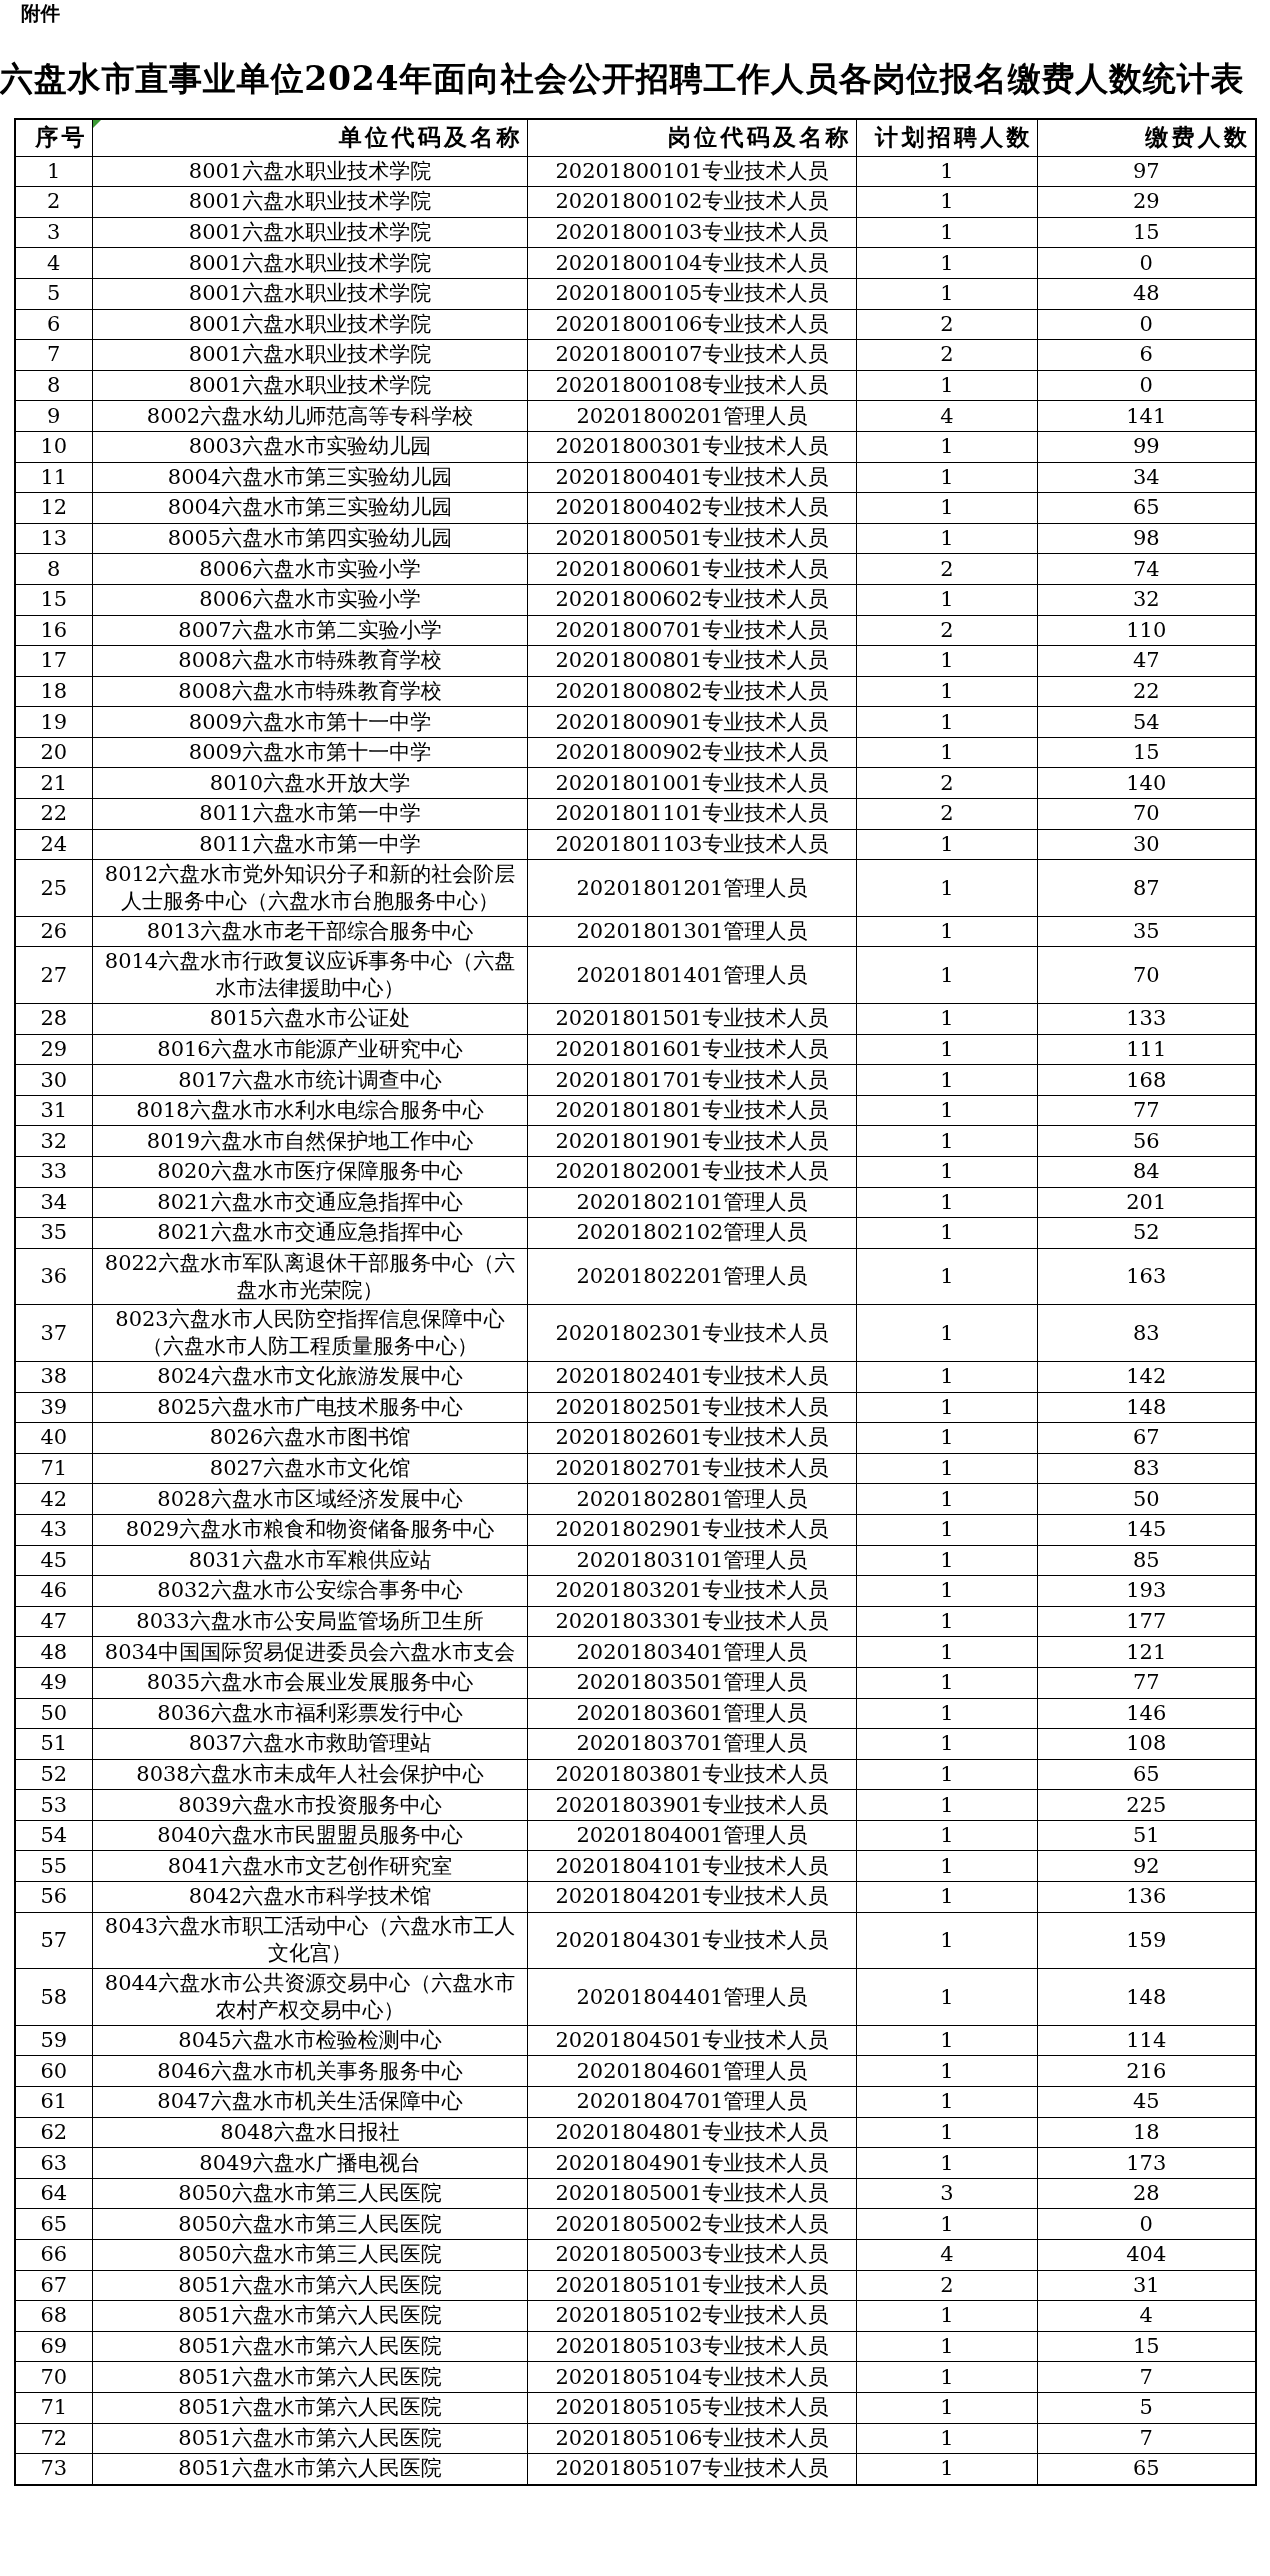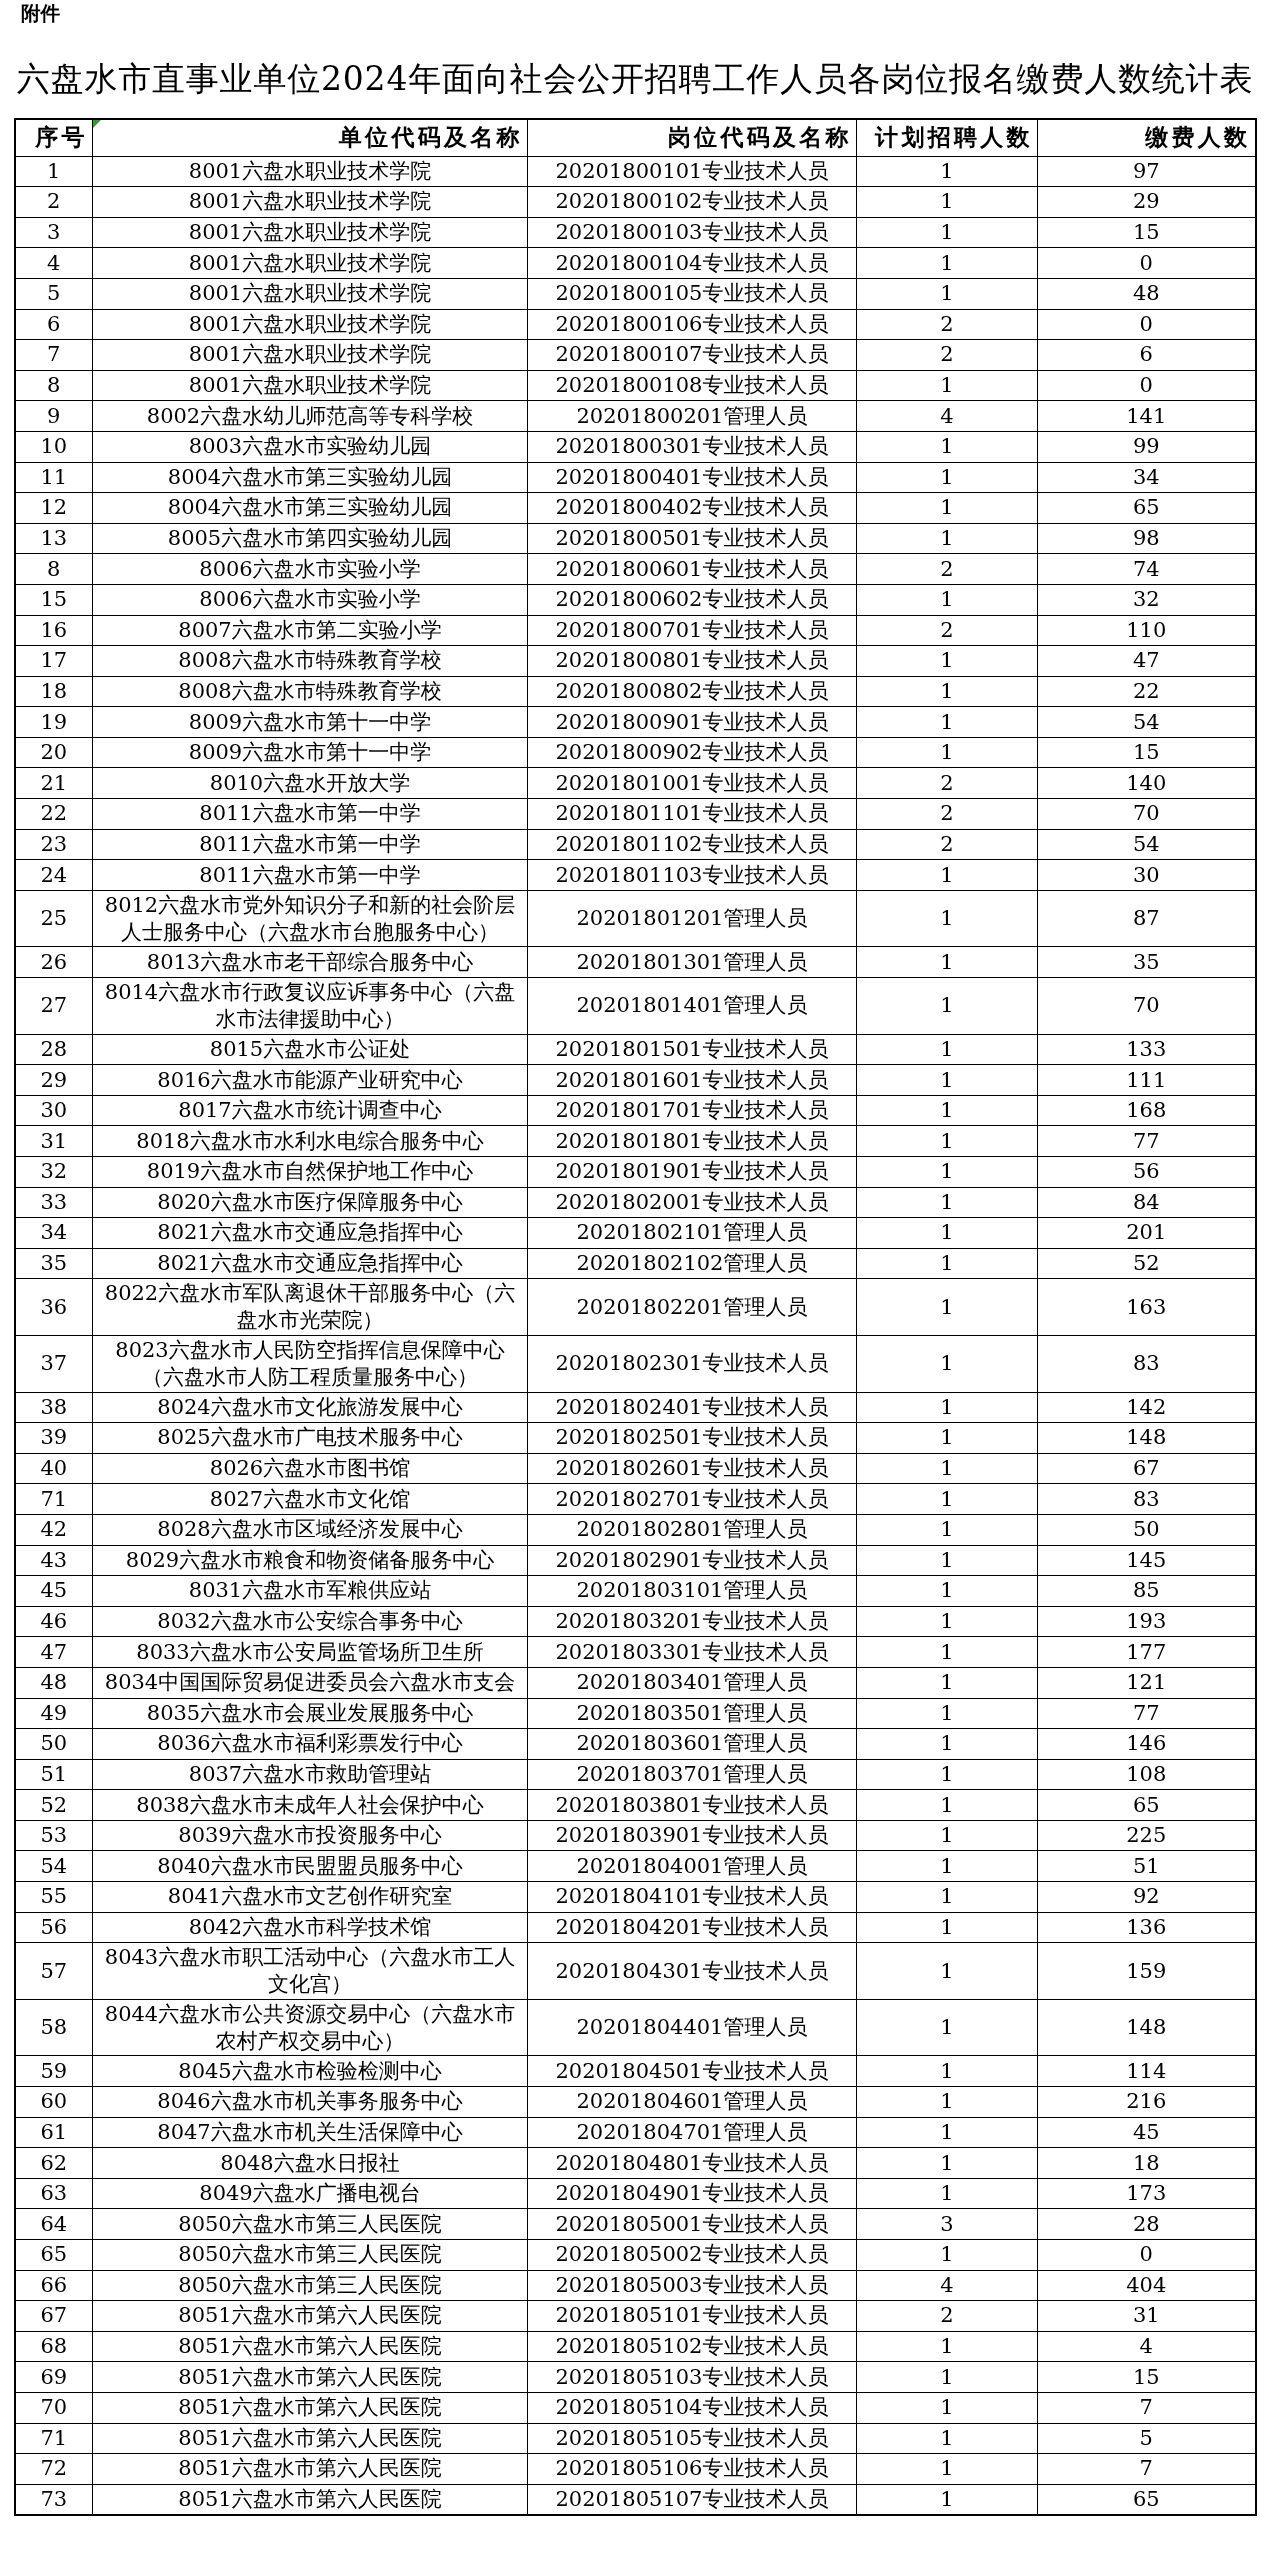--- a/index.html
+++ b/index.html
@@ -16,23 +16,23 @@
     position: relative;
   }
   .attachment {
     padding: 2px 0 0 21px;
     font-size: 19.6px;
     font-weight: bold;
     line-height: 23px;
   }
   .title {
     margin: 36px 0 0 0;
-    text-align: center;
+    text-align: left;
     font-size: 33px;
-    font-weight: normal;
+    font-weight: bold;
     letter-spacing: 0.8px;
     line-height: 36px;
   }
   table.stat-table {
     border-collapse: collapse;
     table-layout: fixed;
     width: 1243px;
     margin: 21px auto 0 auto;
     border: 2.5px solid #000000;
   }
@@ -250,27 +250,20 @@
           <td>140</td>
         </tr>
         <tr>
           <td>22</td>
           <td class="unit-cell">8011六盘水市第一中学</td>
           <td>20201801101专业技术人员</td>
           <td>2</td>
           <td>70</td>
         </tr>
         <tr>
-          <td>23</td>
-          <td class="unit-cell">8011六盘水市第一中学</td>
-          <td>20201801102专业技术人员</td>
-          <td>2</td>
-          <td>54</td>
-        </tr>
-        <tr>
           <td>24</td>
           <td class="unit-cell">8011六盘水市第一中学</td>
           <td>20201801103专业技术人员</td>
           <td>1</td>
           <td>30</td>
         </tr>
         <tr>
           <td>25</td>
           <td class="unit-cell">8012六盘水市党外知识分子和新的社会阶层人士服务中心（六盘水市台胞服务中心）</td>
           <td>20201801201管理人员</td>

